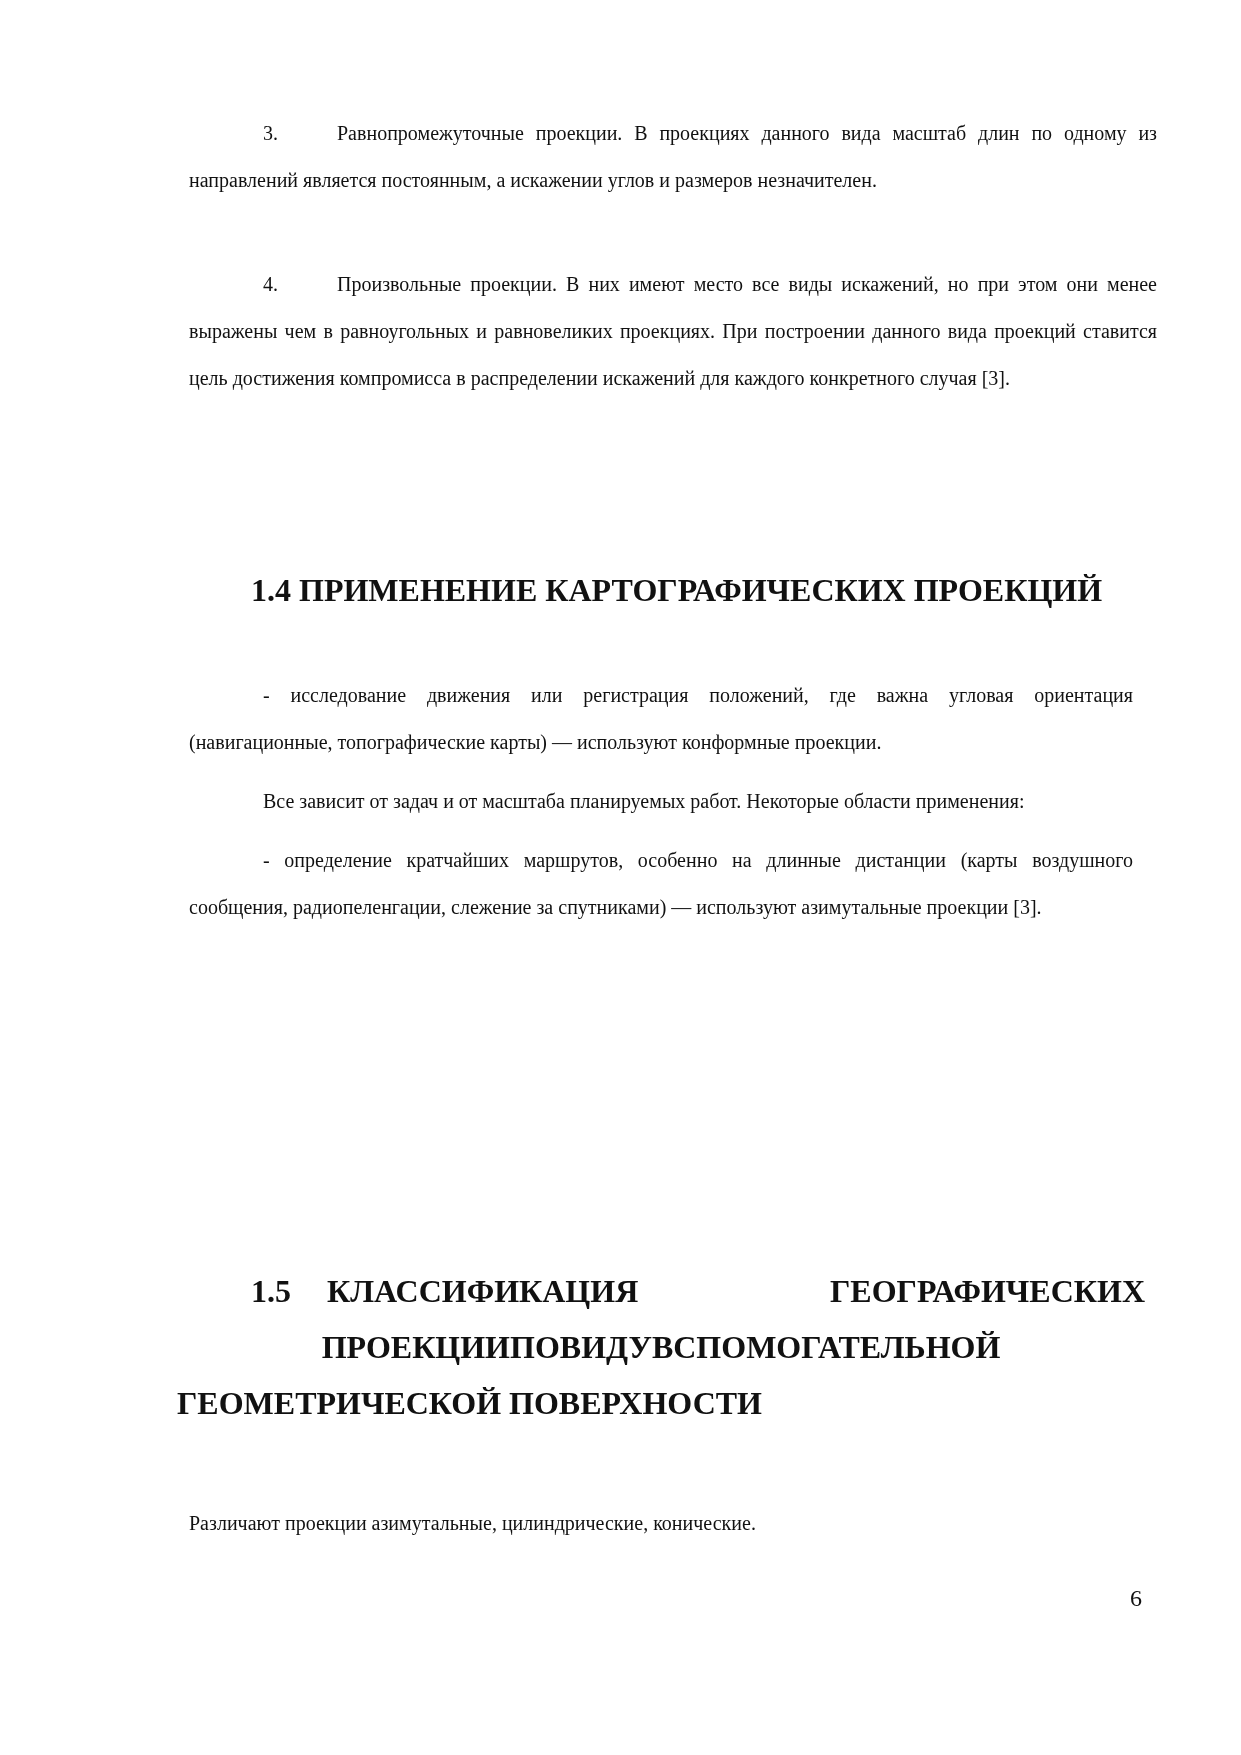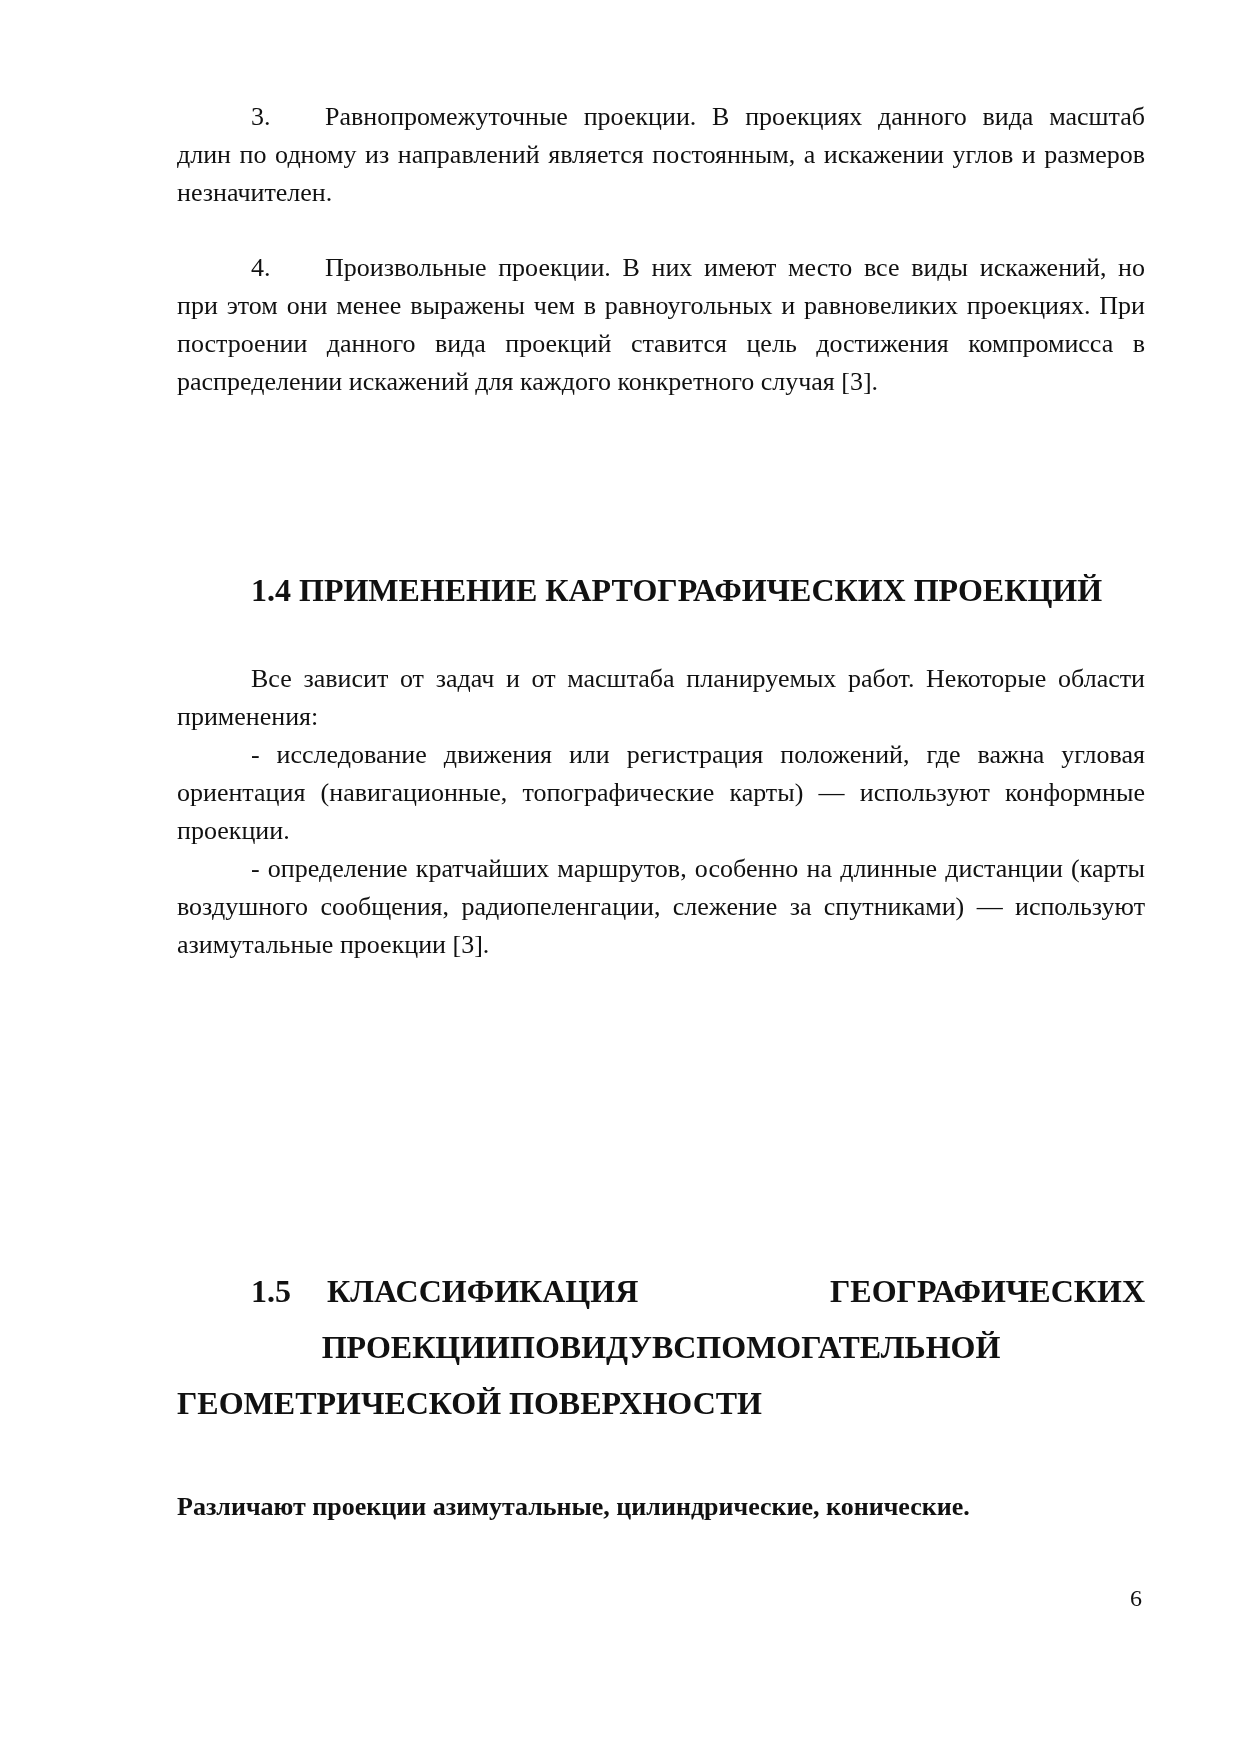--- a/index.html
+++ b/index.html
@@ -2,24 +2,24 @@
 <html><head>
   <meta charset="utf-8">
   <style>
     html, body { margin: 0; padding: 0; background: #ffffff; }
     body {
       width: 1241px; height: 1755px; position: relative; overflow: hidden;
       font-family: "Liberation Serif", serif; color: #111111;
     }
     .page { position: absolute; left: 177px; top: 98px; width: 968px; }
     p {
-      margin: 0; font-size: 26px; line-height: 38px; text-align: justify;
+      margin: 12px; font-size: 20px; line-height: 47px; text-align: justify;
       text-indent: 74px;
     }
-    p.noindent { text-indent: 0; font-weight: bold; }
+    p.noindent { text-indent: 0; }
     .num { display: inline-block; width: 74px; text-indent: 0; }
     h2 {
       margin: 0; font-size: 32px; font-weight: bold; line-height: 56px;
     }
     #h14 { position: absolute; left: 74px; top: 464px; white-space: nowrap; }
     #h15 { position: absolute; left: 0; top: 1165px; width: 968px; }
     .jline { display: flex; justify-content: center; }
     .jline.indent { padding-left: 74px; }
     #para-a { position: absolute; top: 0; left: 0; width: 968px; }
     #para-b { position: absolute; top: 151px; left: 0; width: 968px; }
@@ -30,22 +30,22 @@
 </head>
 <body>
 
 <div class="page">
   <p id="para-a"><span class="num">3.</span><span>Равнопромежуточные проекции. В проекциях данного вида масштаб длин по одному из направлений является постоянным, а искажении углов и размеров незначителен.</span></p>
   <p id="para-b"><span class="num">4.</span><span>Произвольные проекции. В них имеют место все виды искажений, но при этом они менее выражены чем в равноугольных и равновеликих проекциях. При построении данного вида проекций ставится цель достижения компромисса в распределении искажений для каждого конкретного случая [3].</span></p>
 
   <h2 id="h14">1.4 ПРИМЕНЕНИЕ КАРТОГРАФИЧЕСКИХ ПРОЕКЦИЙ</h2>
 
   <div id="sec14">
+    <p>- исследование движения или регистрация положений, где важна угловая ориентация (навигационные, топографические карты) — используют конформные проекции.</p>
     <p>Все зависит от задач и от масштаба планируемых работ. Некоторые области применения:</p>
-    <p>- исследование движения или регистрация положений, где важна угловая ориентация (навигационные, топографические карты) — используют конформные проекции.</p>
     <p>-   определение кратчайших маршрутов, особенно на длинные дистанции (карты воздушного сообщения, радиопеленгации, слежение за спутниками) — используют азимутальные проекции [3].</p>
   </div>
 
   <h2 id="h15">
     <div class="jline indent">
       <span>1.5</span>
       <span style="margin-left:36px;margin-right:auto;">КЛАССИФИКАЦИЯ</span>
       <span>ГЕОГРАФИЧЕСКИХ</span>
     </div>
     <div class="jline">

